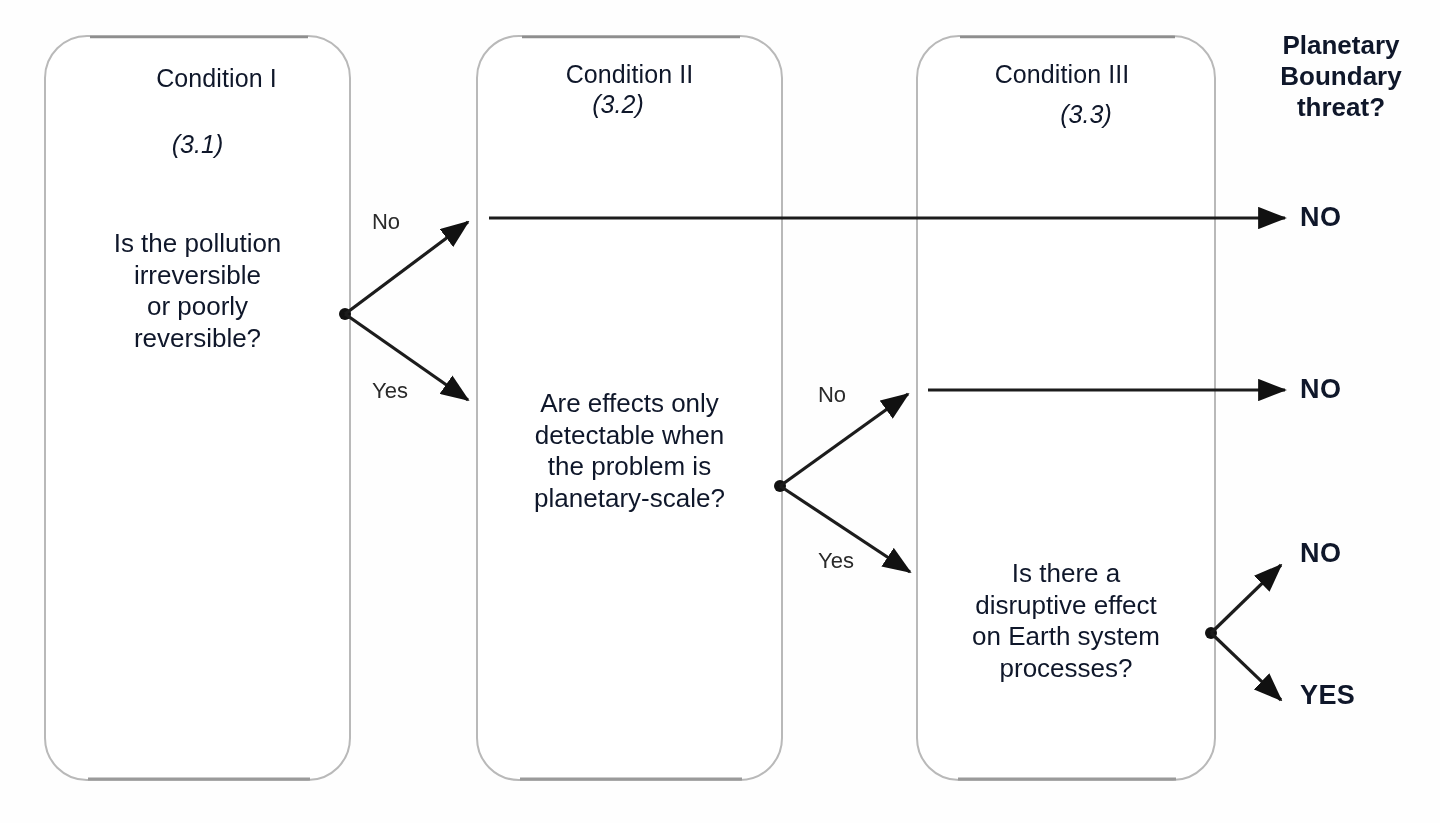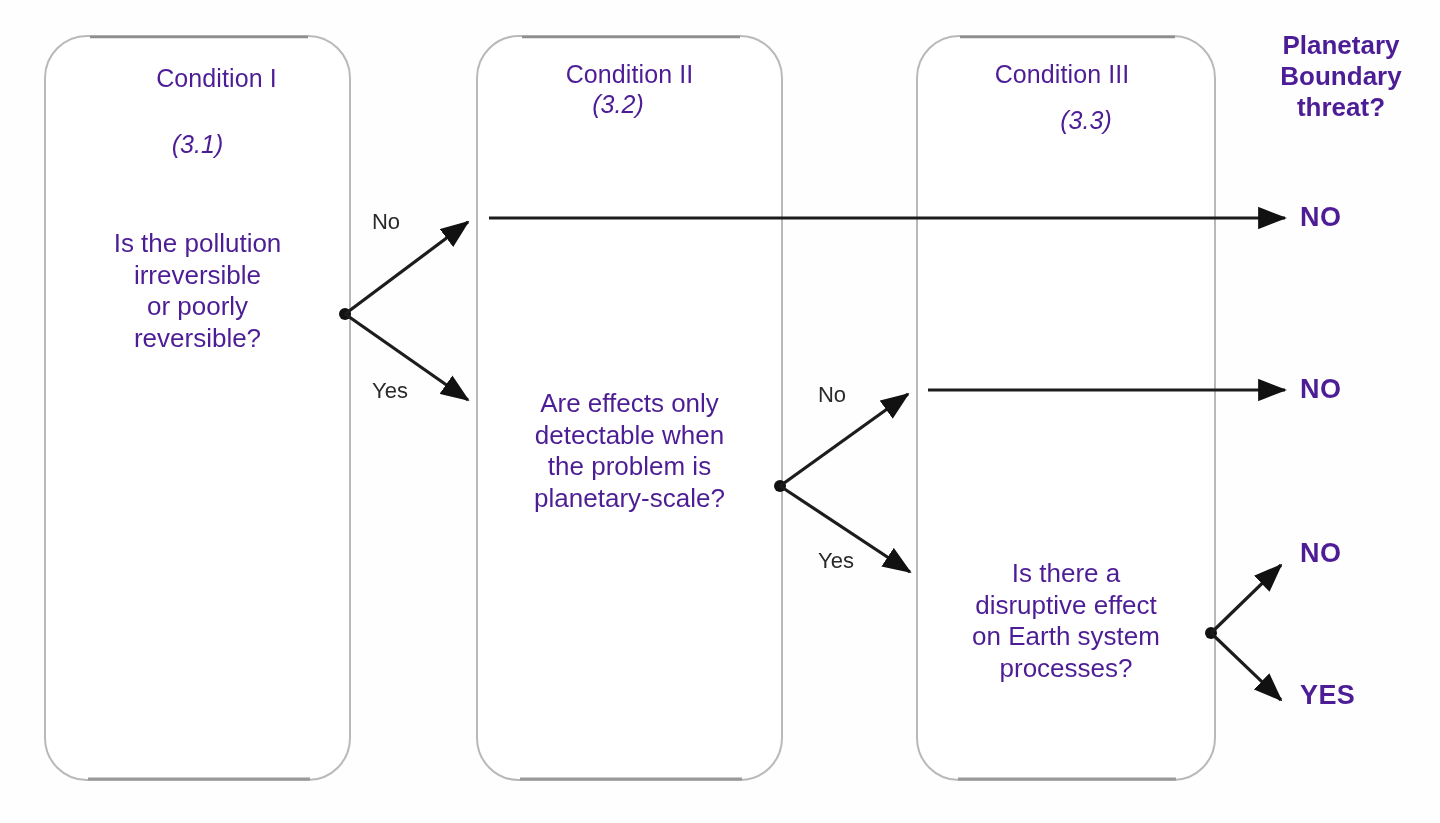--- a/index.html
+++ b/index.html
@@ -46,21 +46,21 @@
     fill: none;
     stroke-linecap: butt;
   }
   .node-dot {
     fill: #111111;
   }
   .txt {
     position: absolute;
     text-align: center;
     line-height: 1.17;
-    color: #4c1d95;
+    color: #0f172a;
     white-space: pre-line;
   }
   .cond-title {
     font-size: 25px;
     font-weight: 400;
     letter-spacing: .1px;
   }
   .cond-sub {
     font-size: 25px;
     font-style: italic;
@@ -152,21 +152,21 @@
 reversible?</div>
 
   <div class="txt cond-title" style="left:477px; top:60px; width:305px;">Condition II</div>
   <div class="txt cond-sub" style="left:477px; top:90px; width:282px;">(3.2)</div>
   <div class="txt cond-question" style="left:477px; top:388px; width:305px;">Are effects only
 detectable when
 the problem is
 planetary-scale?</div>
 
   <div class="txt cond-title" style="left:917px; top:60px; width:290px;">Condition III</div>
-  <div class="txt cond-sub" style="left:917px; top:106px; width:338px;">(3.3)</div>
+  <div class="txt cond-sub" style="left:917px; top:100px; width:338px;">(3.3)</div>
   <div class="txt cond-question" style="left:917px; top:558px; width:298px;">Is there a
 disruptive effect
 on Earth system
 processes?</div>
 
   <div class="txt col-header" style="left:1248px; top:30px; width:186px;">Planetary
 Boundary
 threat?</div>
 
   <div class="txt branch-label" style="left:354px; top:209px; width:64px;">No</div>

